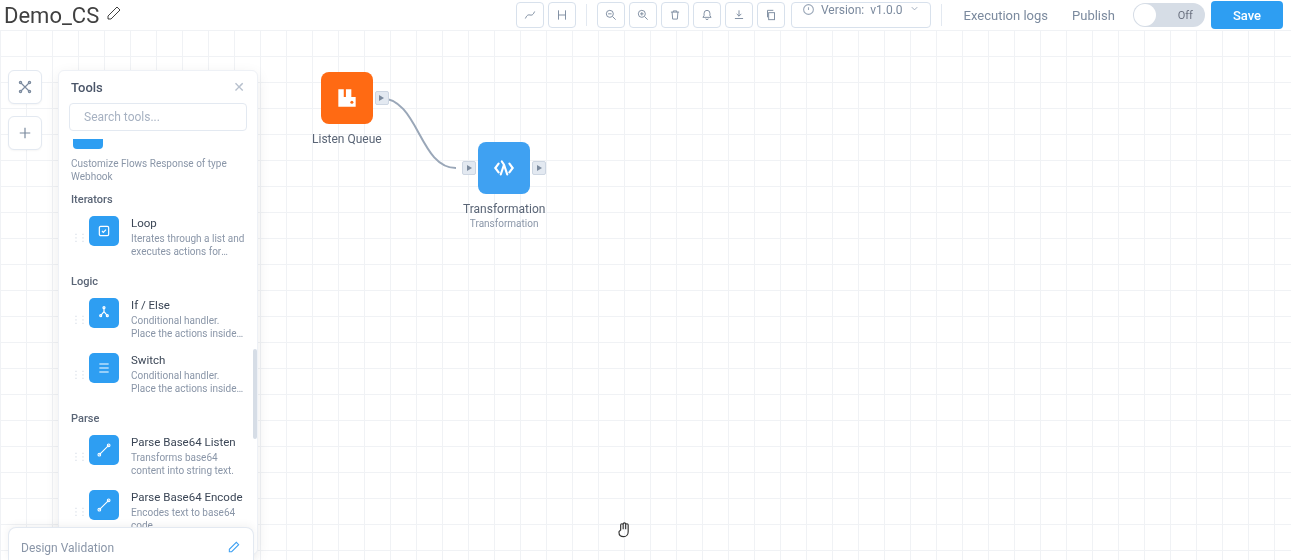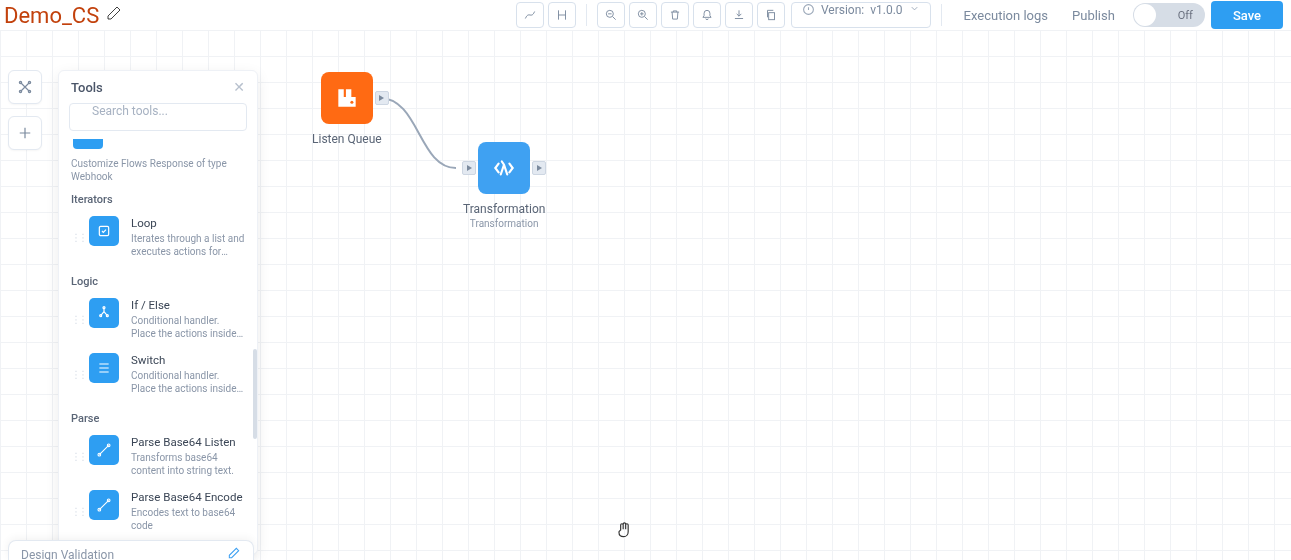--- a/index.html
+++ b/index.html
@@ -1,21 +1,21 @@
 <!DOCTYPE html>
 <html><head>
 <meta charset="utf-8">
 <style>
   * { box-sizing: border-box; margin: 0; padding: 0; font-family: -apple-system, BlinkMacSystemFont, "Segoe UI", Roboto, Arial, sans-serif; }
   body { width: 1291px; height: 560px; overflow: hidden; background: #fff; position: relative; }
 
   
   .topbar { height: 30px; display: flex; align-items: center; padding: 0 8px 0 4px; }
   .title-area { display: flex; align-items: center; gap: 6px; }
-  .page-title { font-size: 22px; color: #c2410c; font-weight: 400; }
+  .page-title { font-size: 22px; color: #404040; font-weight: 400; }
   .edit-icon svg { width: 18px; height: 18px; stroke: #555; }
   .spacer { flex: 1; }
   .tb-group { display: flex; gap: 4px; align-items: center; }
   .tb-btn { height: 26px; min-width: 28px; border: 1px solid #d8e1ec; border-radius: 4px; background: #fff; display: flex; align-items: center; justify-content: center; cursor: pointer; padding: 0 4px; }
   .tb-btn svg { width: 14px; height: 14px; stroke: #7b8a9e; fill: none; stroke-width: 1.6; }
   .version-btn { height: 26px; border: 1px solid #d8e1ec; border-radius: 4px; background: #fff; display: flex; align-items: flex-start; gap: 6px; padding: 0 10px; cursor: pointer; color: #7b8a9e; font-size: 12px; margin-left: 6px; }
   .link-btn { height: 26px; border: none; background: transparent; color: #7b8a9e; font-size: 13px; padding: 0 12px; cursor: pointer; }
   .toggle { position: relative; width: 72px; height: 24px; background: #d6dde6; border-radius: 14px; display: flex; align-items: center; cursor: pointer; margin: 0 6px; }
   .toggle .knob { width: 22px; height: 22px; border-radius: 50%; background: #fff; position: absolute; left: 1px; top: 1px; }
   .toggle .lbl { position: absolute; right: 12px; font-size: 11px; color: #6b7280; }
@@ -40,21 +40,21 @@
   
   .tools-panel {
     position: absolute; top: 40px; left: 58px; width: 200px; height: 485px;
     background: #fff; border: 1px solid #eef1f6; border-radius: 6px;
     box-shadow: 0 4px 14px rgba(0,0,0,0.08); z-index: 6; display: flex; flex-direction: column;
   }
   .tools-header { display: flex; align-items: center; justify-content: space-between; padding: 8px 12px 4px 12px; }
   .tools-header .t-title { font-size: 13px; color: #4a5568; font-weight: 500; }
   .tools-header .close { color: #b7c0cd; cursor: pointer; font-size: 14px; }
   .search-wrap { padding: 4px 10px 8px 10px; }
-  .search-box { display: flex; align-items: flex-start; height: 28px; border: 1px solid #e3e9f1; border-radius: 4px; padding: 0 16px; gap: 6px; }
+  .search-box { display: flex; align-items: center; height: 28px; border: 1px solid #e3e9f1; border-radius: 4px; padding: 0 8px; gap: 6px; }
   .search-box svg { width: 13px; height: 13px; stroke: #9aa7b8; fill: none; stroke-width: 2; }
   .search-box input { border: none; outline: none; flex: 1; font-size: 12px; color: #555; background: transparent; }
   .search-box input::placeholder { color: #a7b2c2; }
   .tools-list { flex: 1; overflow: hidden; padding: 0 4px 6px 4px; position: relative; }
   .tools-list::-webkit-scrollbar { width: 4px; }
   .partial-item { padding: 0 8px; display: flex; gap: 8px; align-items: flex-start; flex-direction: column; }
   .partial-icon { width: 30px; height: 10px; background: #2e9ef2; border-radius: 0 0 4px 4px; flex-shrink: 0; margin-left: 2px; }
   .partial-text { font-size: 10px; color: #8a96a8; line-height: 1.3; }
 
   .cat-label { font-size: 11px; color: #5a6576; font-weight: 500; padding: 10px 8px 4px 8px; }
@@ -83,21 +83,21 @@
 
   
   .edge { position: absolute; z-index: 1; overflow: visible; }
   .edge path { stroke: #9aa7b8; stroke-width: 2; fill: none; }
 
   
   .hand-cursor { position: absolute; z-index: 20; }
   .hand-cursor svg { width: 20px; height: 20px; stroke: #333; fill: none; stroke-width: 1.4; }
 
   
-  .bottom-pill { position: absolute; left: 8px; bottom: 0; width: 246px; height: 20px; border: 1px solid #e3e9f1; border-bottom: none; border-radius: 8px 8px 0 0; background: #fff; box-shadow: 0 -2px 8px rgba(0,0,0,0.05); display: flex; align-items: center; justify-content: space-between; padding: 0 12px; z-index: 6; overflow: hidden; }
+  .bottom-pill { position: absolute; left: 8px; bottom: 0; width: 246px; height: 33px; border: 1px solid #e3e9f1; border-bottom: none; border-radius: 8px 8px 0 0; background: #fff; box-shadow: 0 -2px 8px rgba(0,0,0,0.05); display: flex; align-items: center; justify-content: space-between; padding: 0 12px; z-index: 6; overflow: hidden; }
   .bottom-pill .bp-text { font-size: 12px; color: #8a96a8; position: relative; top: 4px; }
   .bottom-pill .bp-icon { position: relative; top: 4px; }
   .bottom-pill .bp-icon svg { width: 14px; height: 14px; stroke: #3fa1f2; fill: none; stroke-width: 1.8; }
 </style>
 </head>
 <body>
 
 <div class="topbar">
   <div class="title-area">
     <span class="page-title">Demo_CS</span>

